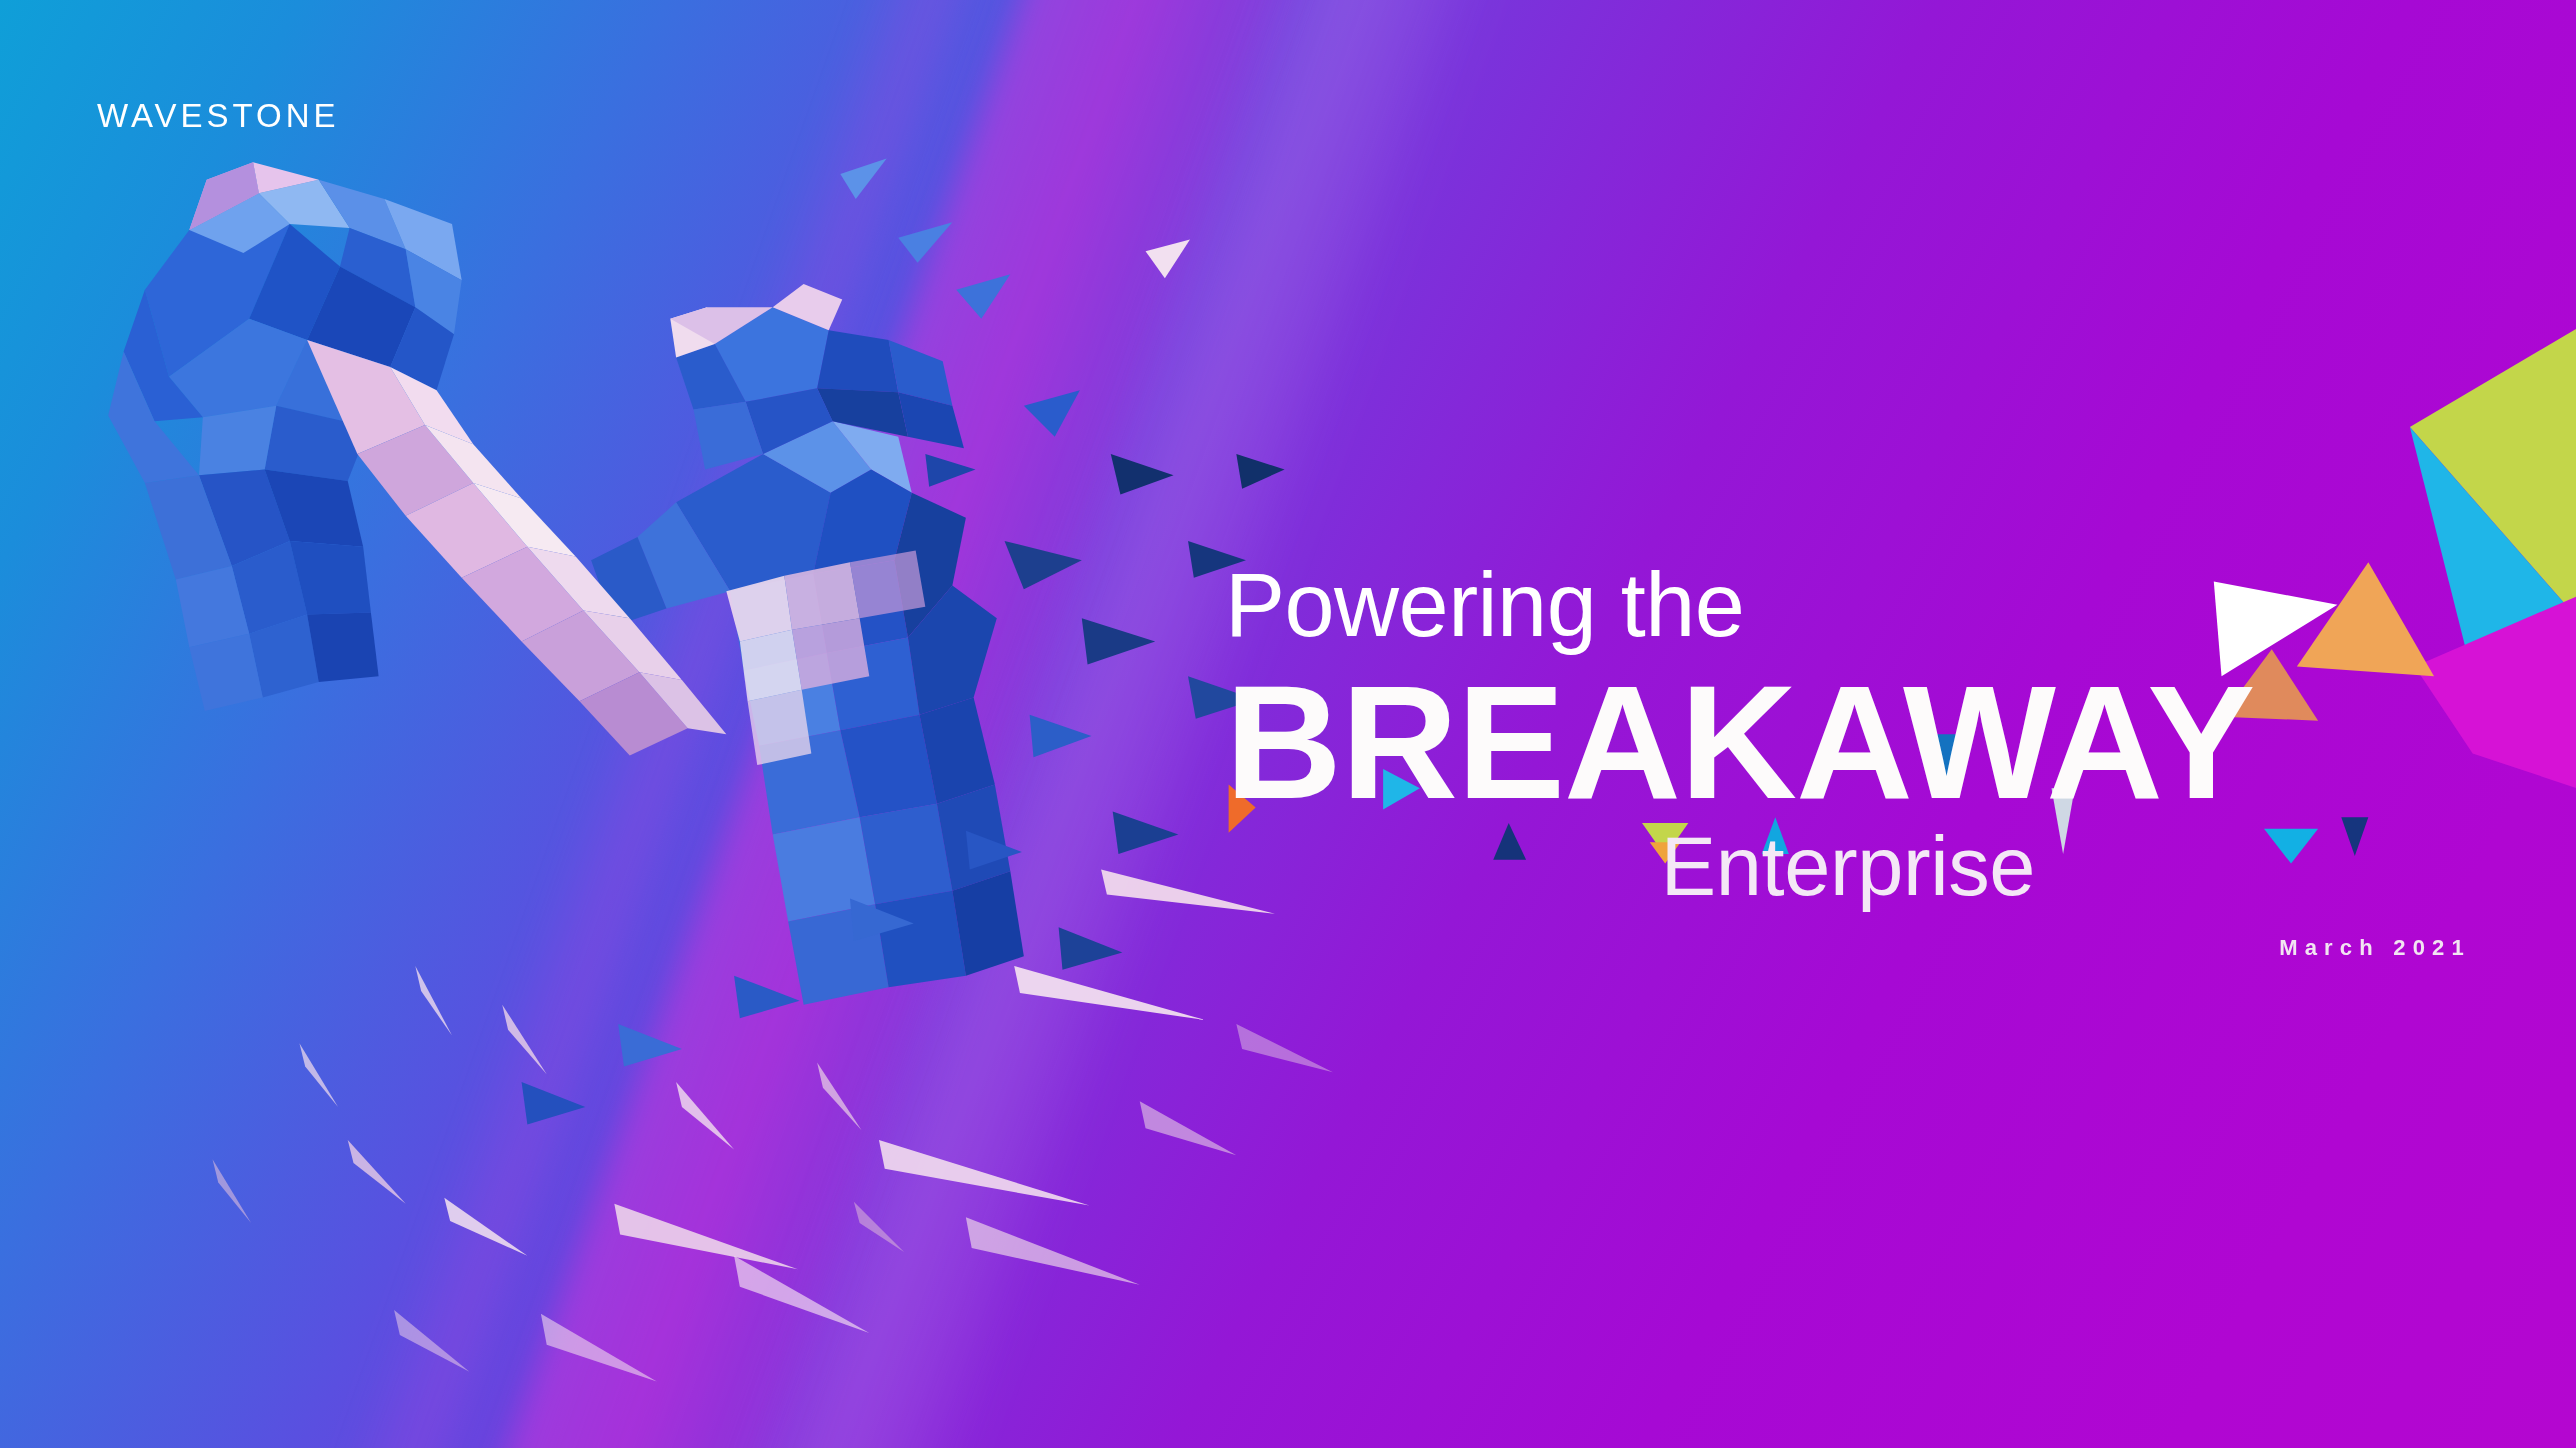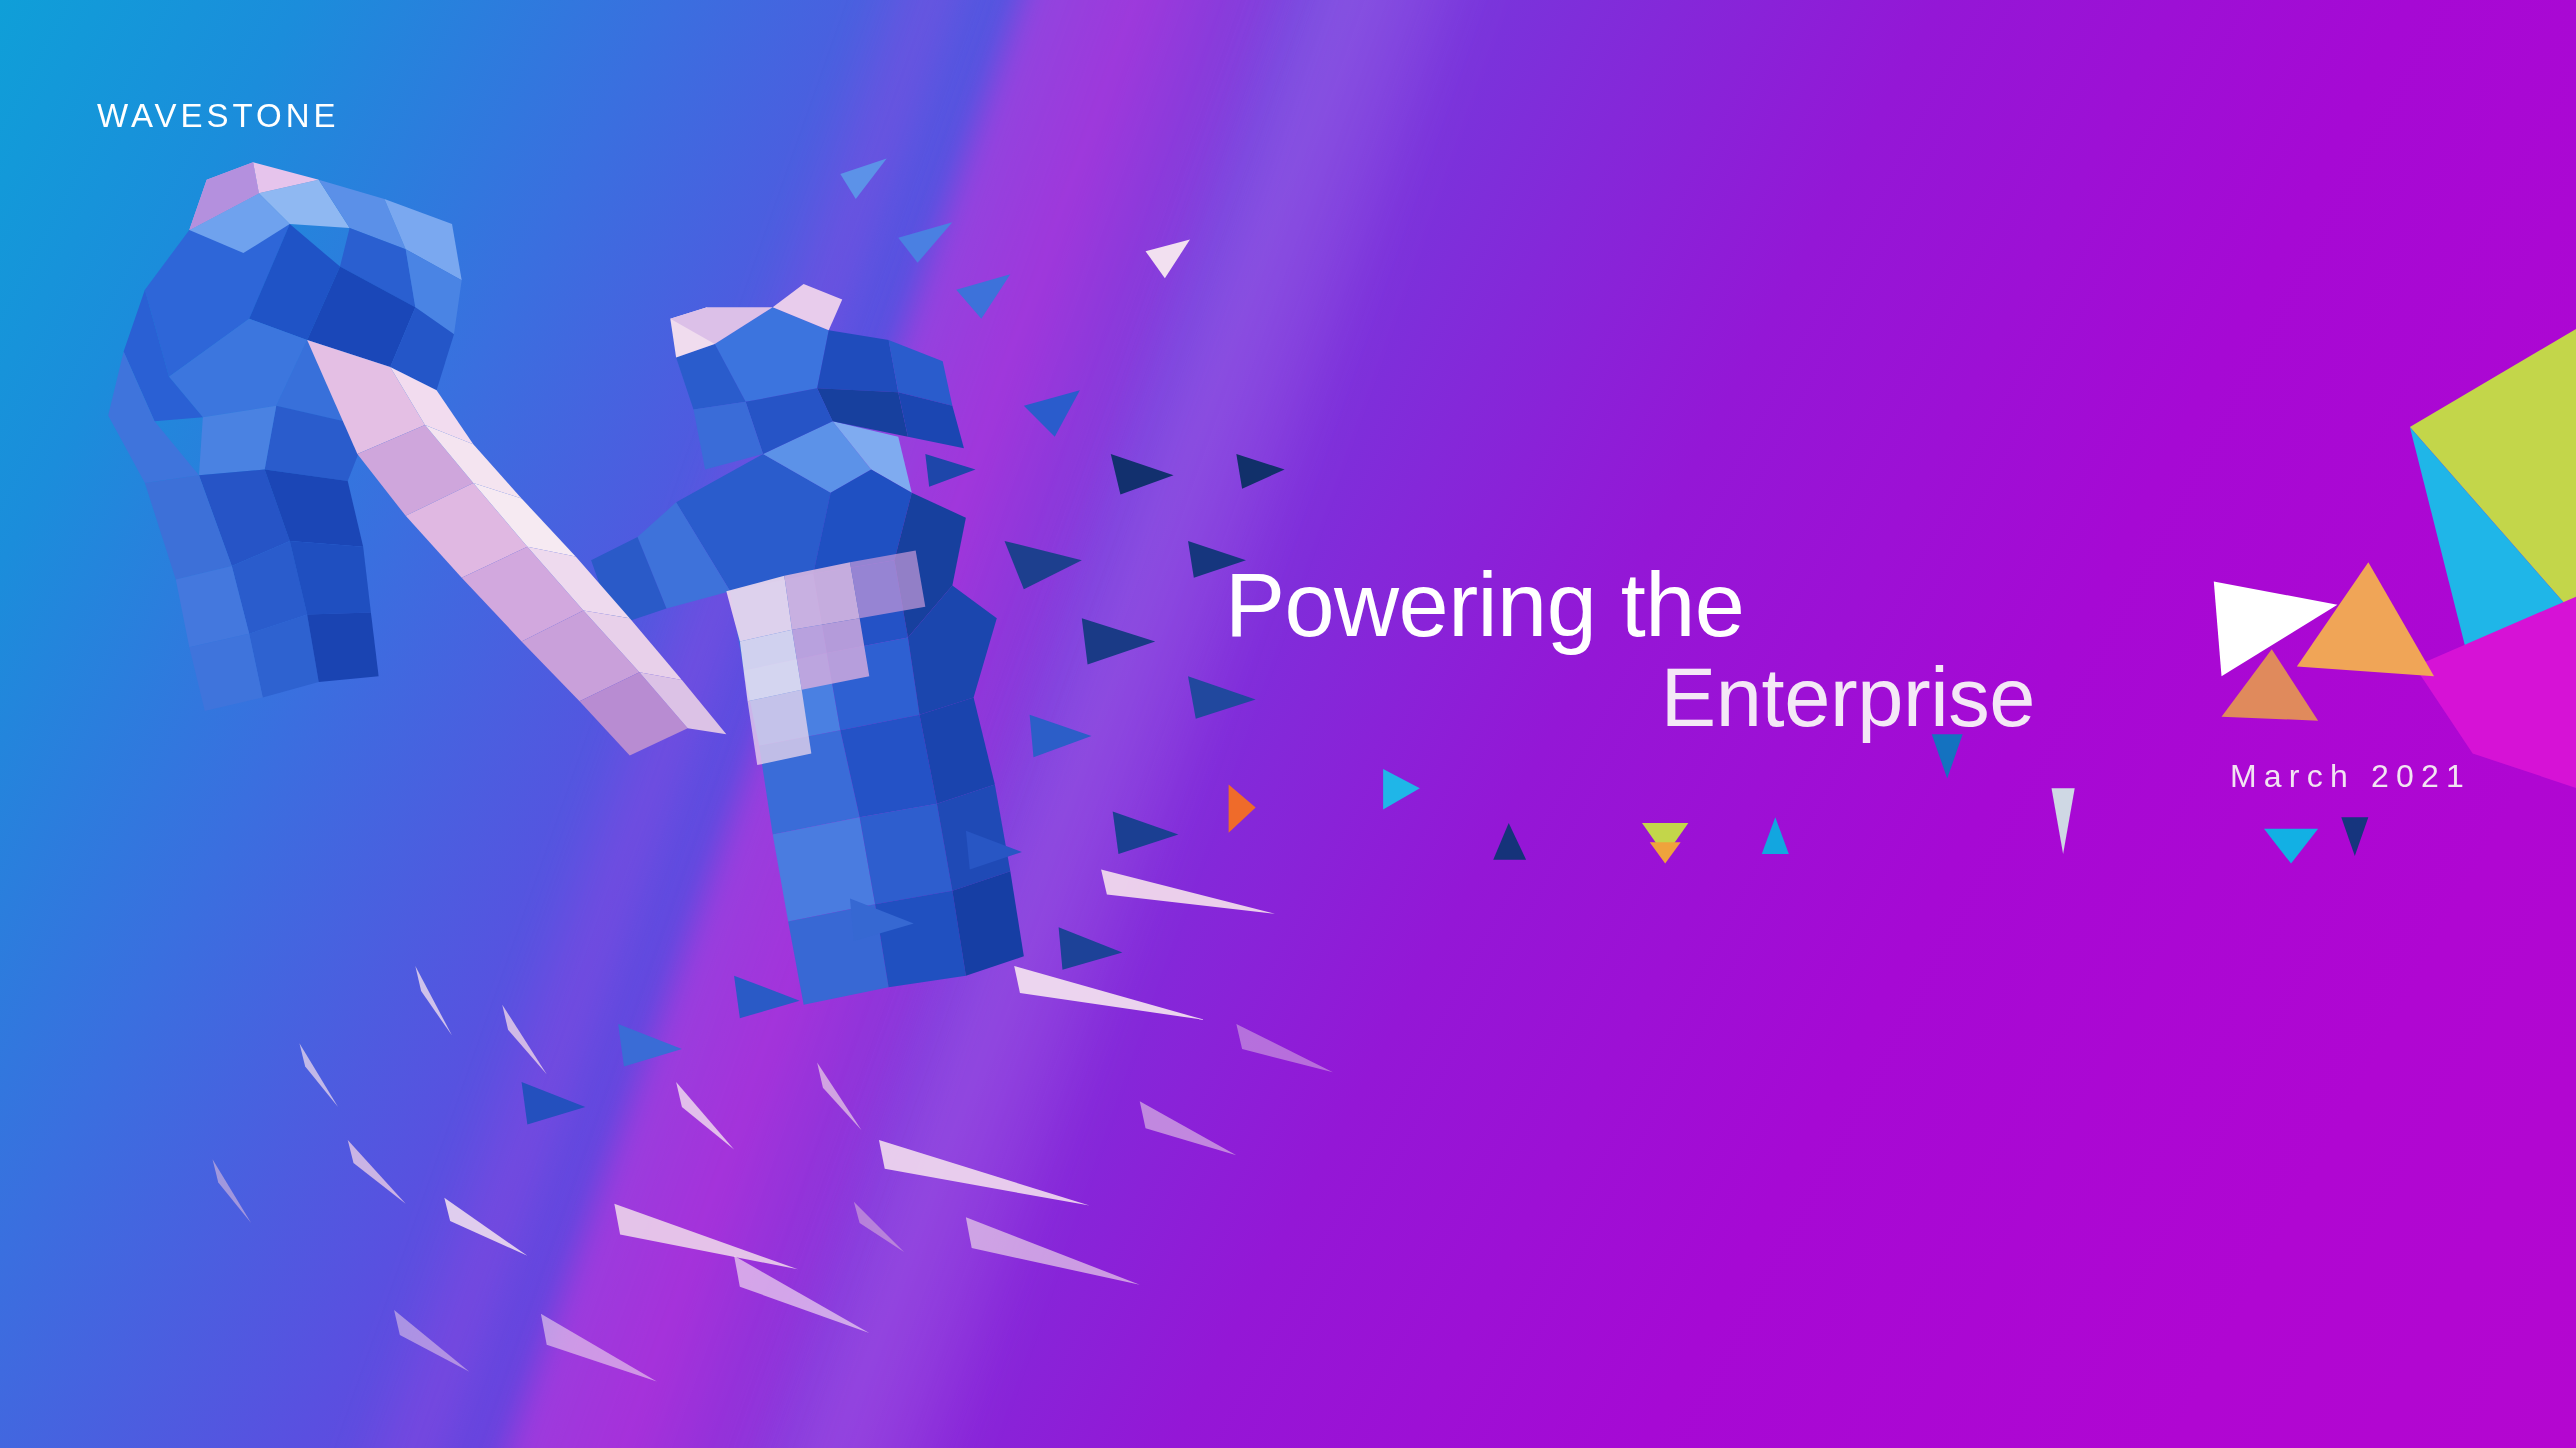--- a/index.html
+++ b/index.html
@@ -60,22 +60,22 @@
     margin-top:13.5px;
     font-size:162px;font-weight:700;color:#fdfbfb;line-height:0.96;
     letter-spacing:-1px;white-space:nowrap;
   }
   #subhead{
     margin-top:3.9px;text-align:center;
     font-size:83px;font-weight:300;color:#f4e8f6;line-height:1.05;
     letter-spacing:-0.4px;white-space:nowrap;
   }
   #date{
-    margin-top:17px;text-align:right;
-    font-size:32px;font-weight:400;color:#f2e4f2;
+    margin-top:25px;text-align:right;
+    font-size:22px;font-weight:700;color:#f2e4f2;
     letter-spacing:7.2px;white-space:nowrap;
   }
 </style>
 </head>
 <body>
 
 <div id="slide">
 
   <div class="beam" id="beam-edge"></div>
   <div class="beam" id="beam-main"></div>
@@ -258,18 +258,19 @@
     <polygon points="2000,760 2032,760 2016,806" fill="#1472c0"></polygon>
     <polygon points="2124,816 2148,816 2136,884" fill="#cfd8e4"></polygon>
     <polygon points="2344,858 2400,858 2372,894" fill="#12b0e4"></polygon>
     <polygon points="2424,846 2452,846 2438,886" fill="#16357e"></polygon>
   </svg>
 
   <div id="logo">WAVESTONE</div>
 
   <div id="title-block" style="z-index:5">
     <div id="eyebrow">Powering the</div>
+    <div id="headline">BREAKAWAY</div>
     <div id="subhead">Enterprise</div>
     <div id="date">March 2021</div>
   </div>
 
 </div>
 
 
 </body></html>

